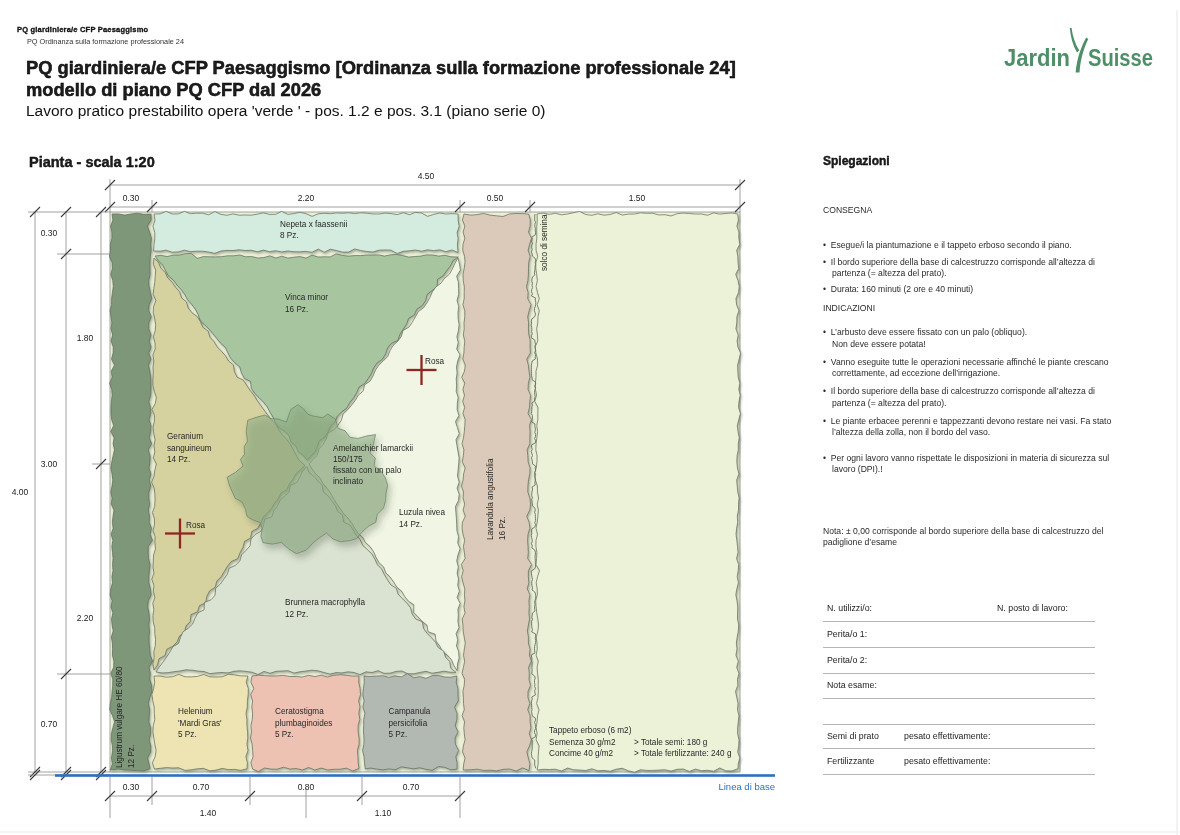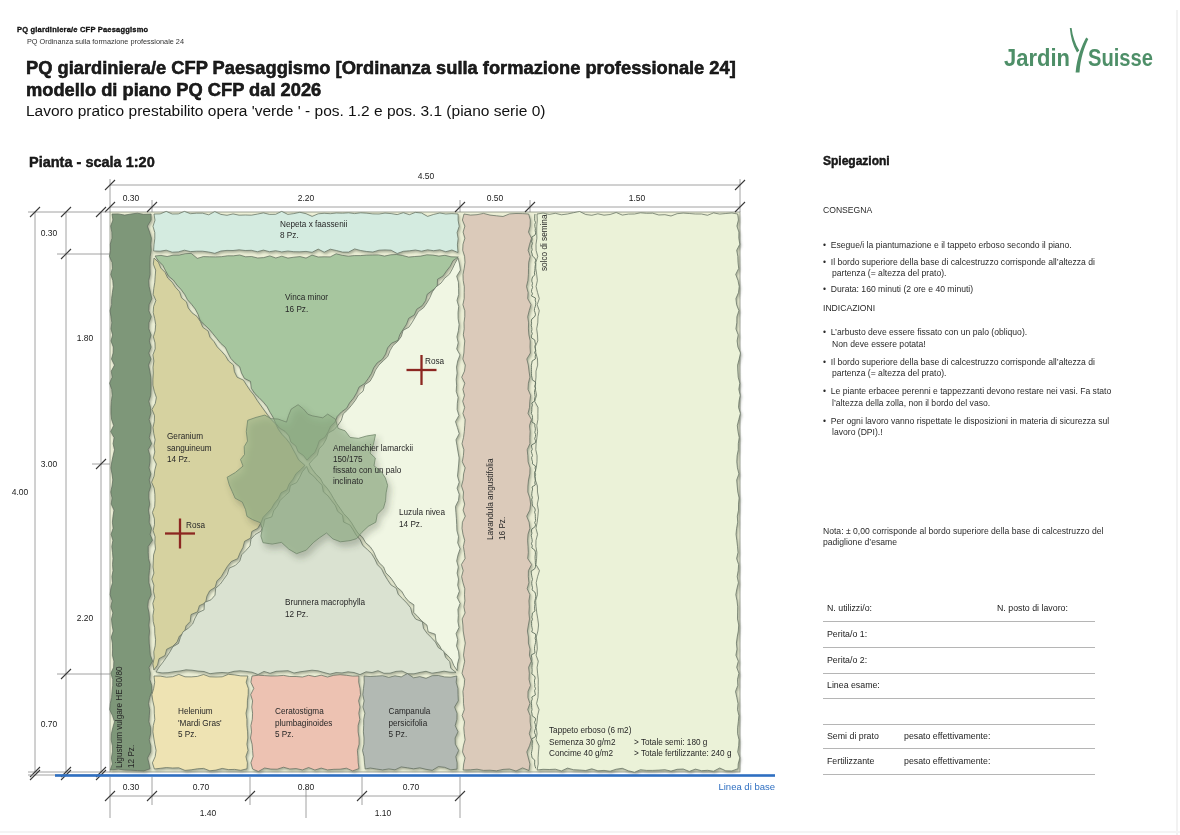--- a/index.html
+++ b/index.html
@@ -33,38 +33,39 @@
 <div class="abs" style="left:823px;top:205px;width:310px;font-size:8.6px;line-height:11.3px;color:#2a2a2a">
 <div style="margin-bottom:24px">CONSEGNA</div>
 <div style="margin-bottom:5px">•&nbsp; Esegue/i la piantumazione e il tappeto erboso secondo il piano.</div>
 <div style="margin-bottom:5px">•&nbsp; Il bordo superiore della base di calcestruzzo corrisponde all’altezza di<br><span style="margin-left:9px">partenza (= altezza del prato).</span></div>
 <div>•&nbsp; Durata: 160 minuti (2 ore e 40 minuti)</div>
 </div>
 
 <div class="abs" style="left:823px;top:303px;width:320px;font-size:8.6px;line-height:11.3px;color:#2a2a2a">
 <div style="margin-bottom:13px">INDICAZIONI</div>
 <div style="margin-bottom:7px">•&nbsp; L’arbusto deve essere fissato con un palo (obliquo).<br><span style="margin-left:9px">Non deve essere potata!</span></div>
+<div style="margin-bottom:7px">•&nbsp; Vanno eseguite tutte le operazioni necessarie affinché le piante crescano<br><span style="margin-left:9px">correttamente, ad eccezione dell’irrigazione.</span></div>
 <div style="margin-bottom:7px">•&nbsp; Il bordo superiore della base di calcestruzzo corrisponde all’altezza di<br><span style="margin-left:9px">partenza (= altezza del prato).</span></div>
-<div style="margin-bottom:7px">•&nbsp; Le piante erbacee perenni e tappezzanti devono restare nei vasi. Fa stato<br><span style="margin-left:9px">l’altezza della zolla, non il bordo del vaso.</span></div>
+<div style="margin-bottom:14px">•&nbsp; Le piante erbacee perenni e tappezzanti devono restare nei vasi. Fa stato<br><span style="margin-left:9px">l’altezza della zolla, non il bordo del vaso.</span></div>
 <div>•&nbsp; Per ogni lavoro vanno rispettate le disposizioni in materia di sicurezza sul<br><span style="margin-left:9px">lavoro (DPI).!</span></div>
 </div>
 
 <div class="abs" style="left:823px;top:526px;width:300px;font-size:8.6px;line-height:10.6px;color:#2a2a2a">Nota: ± 0,00 corrisponde al bordo superiore della base di calcestruzzo del padiglione d’esame</div>
 
 <div class="abs" style="left:827px;top:603px;font-size:8.8px;color:#222">N. utilizzi/o:</div>
 <div class="abs" style="left:997px;top:603px;font-size:8.8px;color:#222">N. posto di lavoro:</div>
 <div class="abs" style="left:823px;top:621px;width:272px;border-top:1px solid #b5b5b5"></div>
 
 <div class="abs" style="left:827px;top:629px;font-size:8.8px;color:#222">Perita/o 1:</div>
 <div class="abs" style="left:823px;top:647px;width:272px;border-top:1px solid #b5b5b5"></div>
 
 <div class="abs" style="left:827px;top:655px;font-size:8.8px;color:#222">Perita/o 2:</div>
 <div class="abs" style="left:823px;top:673px;width:272px;border-top:1px solid #b5b5b5"></div>
 
-<div class="abs" style="left:827px;top:680px;font-size:8.8px;color:#222">Linea esame:</div>
+<div class="abs" style="left:827px;top:680px;font-size:8.8px;color:#222">Nota esame:</div>
 <div class="abs" style="left:823px;top:698px;width:272px;border-top:1px solid #b5b5b5"></div>
 
 <div class="abs" style="left:823px;top:724px;width:272px;border-top:1px solid #b5b5b5"></div>
 
 <div class="abs" style="left:827px;top:731px;font-size:8.8px;color:#222">Semi di prato</div>
 <div class="abs" style="left:904px;top:731px;font-size:8.8px;color:#222">pesato effettivamente:</div>
 <div class="abs" style="left:823px;top:748px;width:272px;border-top:1px solid #b5b5b5"></div>
 
 <div class="abs" style="left:827px;top:756px;font-size:8.8px;color:#222">Fertilizzante</div>
 <div class="abs" style="left:904px;top:756px;font-size:8.8px;color:#222">pesato effettivamente:</div>

